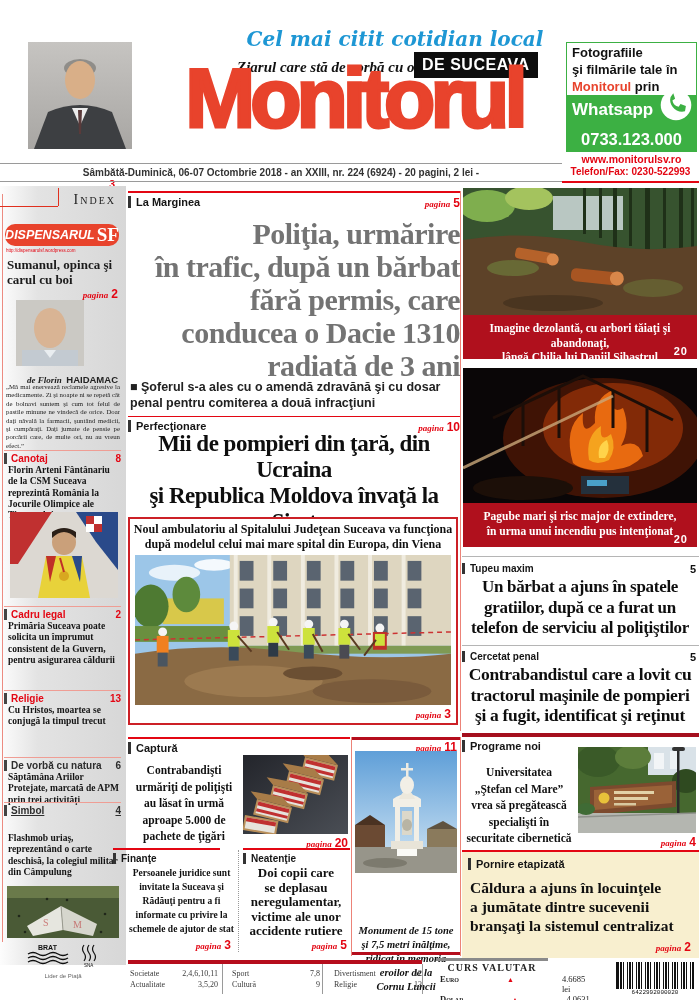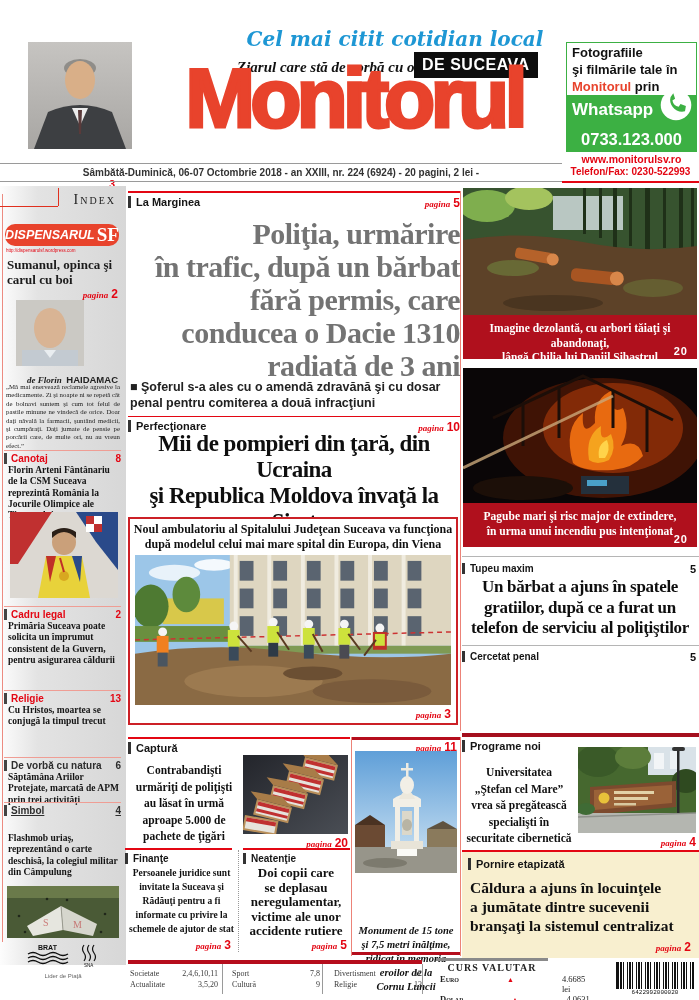--- a/index.html
+++ b/index.html
@@ -480,20 +480,23 @@
   </div>
   <div class="h-right lines" style="left:462px;top:577px;width:236px;">Un bărbat a ajuns în spatele
 gratiilor, după ce a furat un
 telefon de serviciu al poliţiştilor</div>
 
   <div class="grayline" style="left:462px;top:645px;width:237px;height:1px;"></div>
   <div class="krow noline" style="left:462px;top:648px;width:236px;">
     <span class="kick" style="font-size:10px">Cercetat penal</span>
     <span class="knum">5</span>
   </div>
+  <div class="h-right lines" style="left:462px;top:664px;width:236px;font-size:17.5px;">Contrabandistul care a lovit cu
+tractorul maşinile de pompieri
+şi a fugit, identificat şi reţinut</div>
 
   <div class="krow" style="left:128px;top:737px;width:222px;">
     <span class="kick">Captură</span>
   </div>
   <div class="smallStory lines" style="left:128px;top:762px;width:112px;">Contrabandişti
 urmăriţi de poliţişti
 au lăsat în urmă
 aproape 5.000 de
 pachete de ţigări</div>
   <div class="photo" style="left:243px;top:755px;width:105px;height:79px;">
@@ -542,21 +545,21 @@
       </g>
     </svg>
   </div>
   <div class="pg-right" style="left:243px;top:836px;width:105px;">
     <span class="pg">
         <span class="lbl">pagina</span>
         <span class="num">20</span>
       </span>
   </div>
 
-  <div class="krow" style="left:125px;top:848px;width:107px;text-align:center;">
+  <div class="krow" style="left:113px;top:848px;width:107px;text-align:center;">
     <span class="kick" style="font-size:10px">Finanţe</span>
   </div>
   <div class="tinyStory lines" style="left:128px;top:866px;width:107px;">Persoanele juridice sunt
 invitate la Suceava şi
 Rădăuţi pentru a fi
 informate cu privire la
 schemele de ajutor de stat</div>
   <div class="pg-right" style="left:128px;top:938px;width:103px;">
     <span class="pg">
         <span class="lbl">pagina</span>

